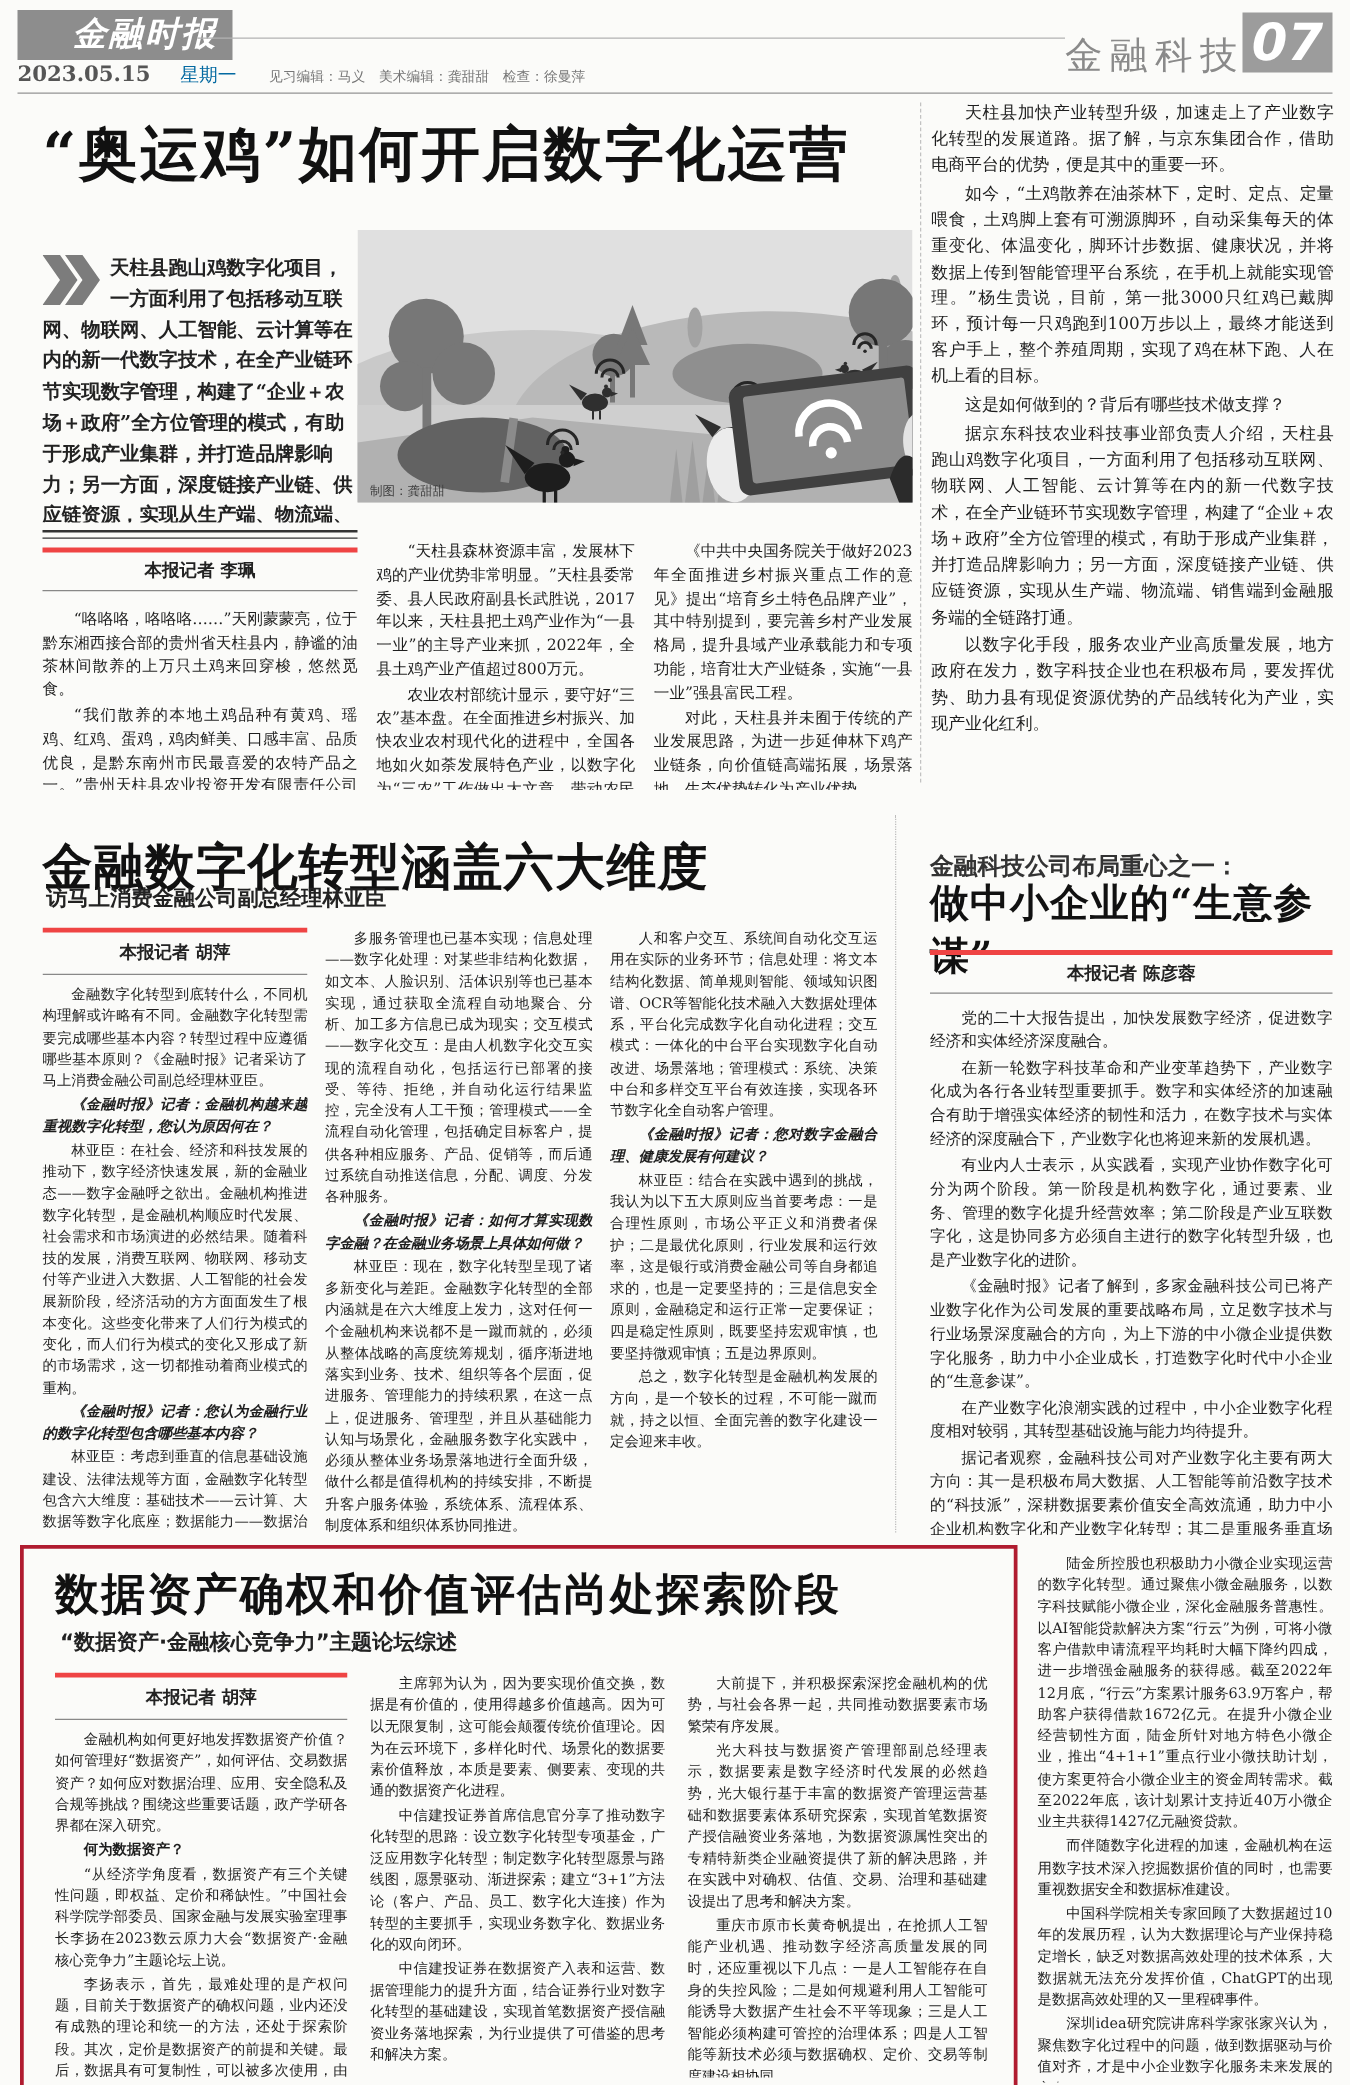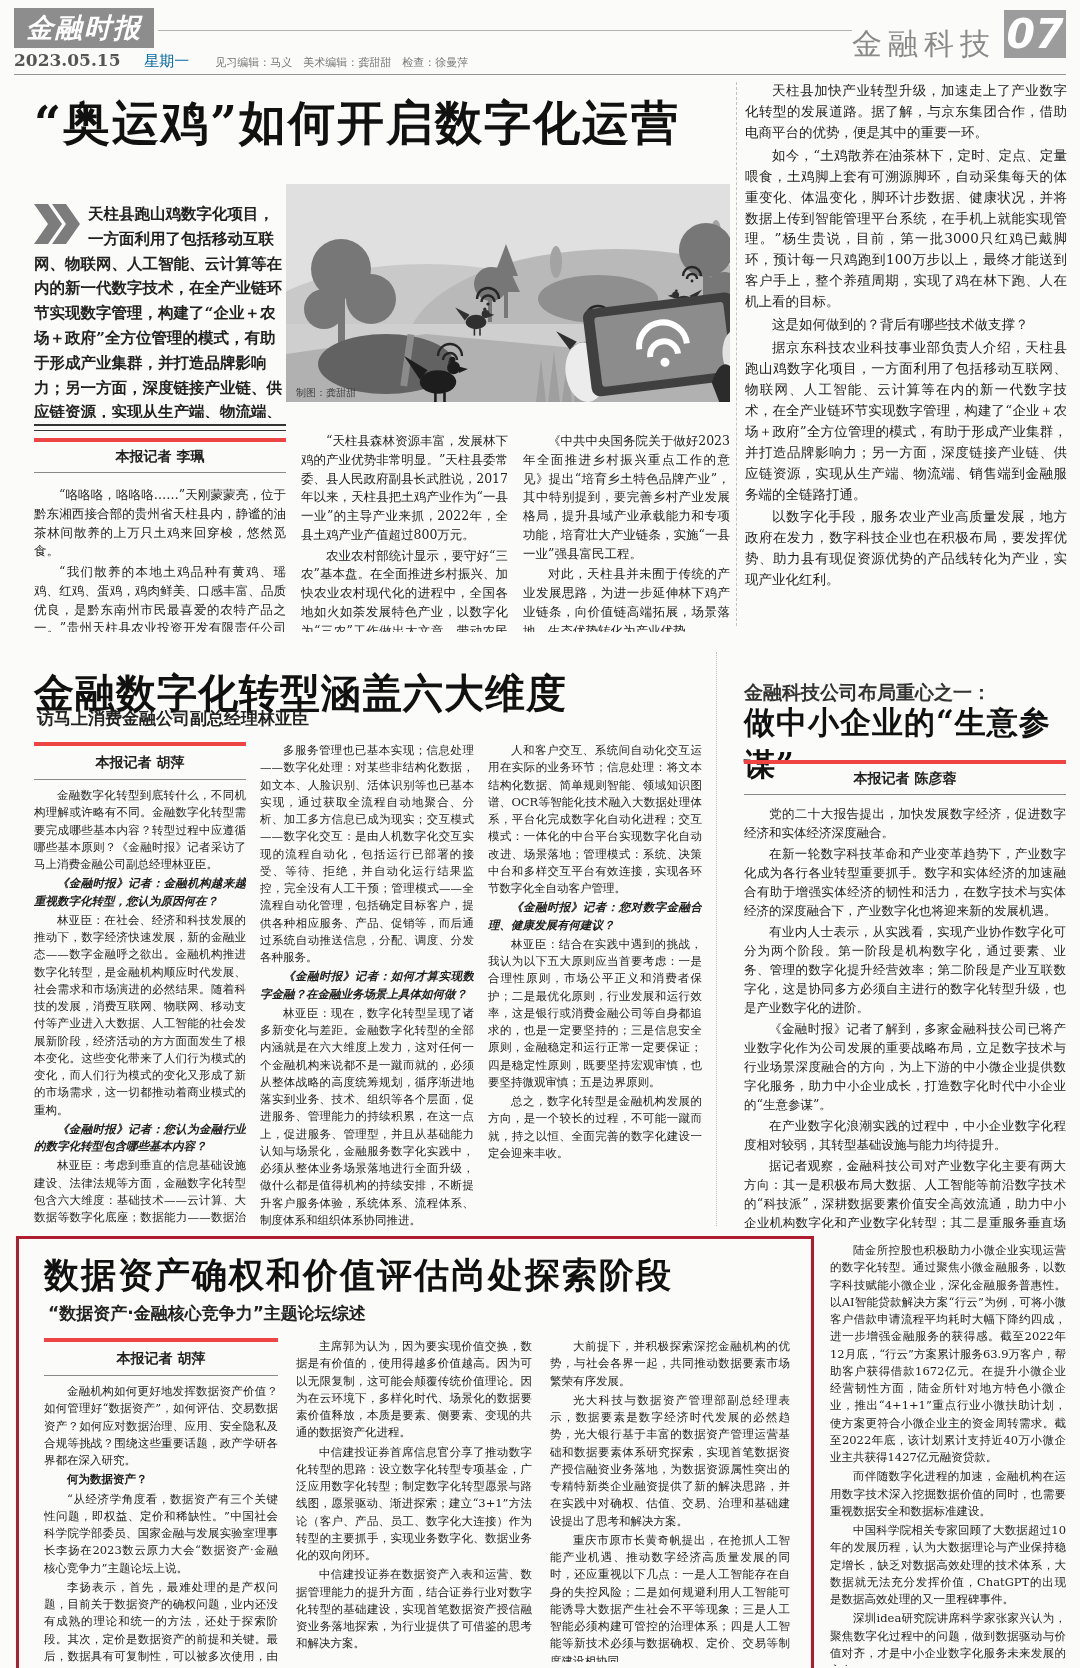--- a/index.html
+++ b/index.html
@@ -1,25 +1,25 @@
 <!DOCTYPE html>
 <html><head>
 <meta charset="utf-8">
 <style>
   html,body{margin:0;padding:0;background:#e8e8e8;}
   #page{position:relative;width:1080px;height:1668px;background:#fbfbf9;overflow:hidden;
         font-family:"DejaVu Serif","Liberation Serif",serif;color:#1e1e1e;}
   .abs{position:absolute;}
   
   .logo{left:14px;top:8px;width:140px;height:40px;background:#8d8d8d;color:#fff;
-        font-size:27px;font-weight:bold;font-style:italic;text-align:center;line-height:40px;letter-spacing:2px;}
+        font-size:27px;font-weight:bold;font-style:italic;text-align:center;line-height:40px;letter-spacing:2px;padding-left:32px;}
   .mastline1{left:158px;top:30px;width:694px;border-top:1px solid #b3b3b3;height:0;}
   .sectiontitle{right:84px;top:24px;font-size:30px;color:#8a8a8a;letter-spacing:6px;
         font-family:"DejaVu Sans","Liberation Sans",sans-serif;}
-  .pagenum{right:14px;top:10px;width:62px;height:48px;background:#9c9c9c;color:#fff;
+  .pagenum{right:14px;top:10px;width:72px;height:48px;background:#9c9c9c;color:#fff;
         font-size:41px;font-weight:800;font-style:italic;text-align:center;line-height:48px;
         font-family:"DejaVu Sans","Liberation Sans",sans-serif;}
   .daterow{left:14px;top:50px;font-size:12px;color:#666;white-space:nowrap;}
   .daterow .d{font-size:17px;font-weight:bold;color:#555;}
   .daterow .w{font-size:15px;font-weight:normal;color:#0369a1;margin-left:20px;}
   .daterow .e{font-size:11px;color:#777;margin-left:22px;}
   .mastrule{left:14px;top:74px;width:1052px;border-top:1px solid #949494;height:0;}
   
   .h1{left:34px;top:92px;font-size:47px;font-weight:900;letter-spacing:2px;color:#111;}
   .h2{left:34px;top:650px;font-size:40px;font-weight:900;letter-spacing:1px;color:#111;margin-top:16px;}

